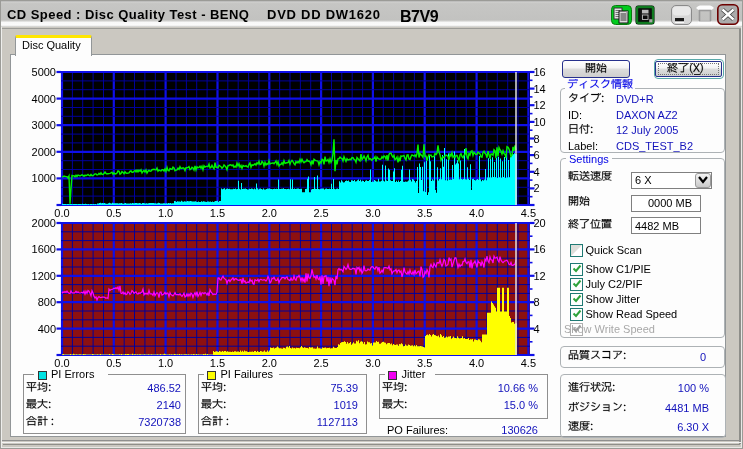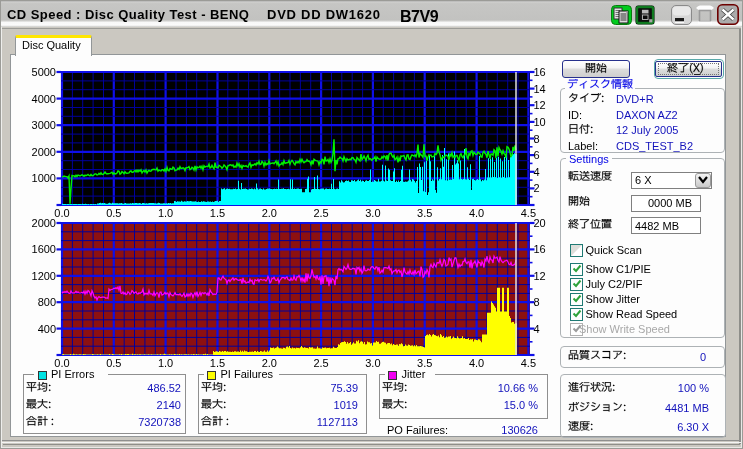--- a/index.html
+++ b/index.html
@@ -331,21 +331,21 @@
 <div class="abs" style="left:585.5px;top:292.5px;color:#000">Show Jitter</div>
 <div class="abs" style="left:570px;top:307.5px;width:13px;height:13px;border:1px solid #1f7a74;background:#fff"></div>
 <svg class="abs" style="left:571.5px;top:309.0px" width="10" height="10">
     <path d="M1.5 4.5 L4 7 L8.5 1.5" fill="none" stroke="#2fa33b" stroke-width="2"></path>
   </svg>
 <div class="abs" style="left:585.5px;top:307.5px;color:#000">Show Read Speed</div>
 <div class="abs" style="left:570px;top:322.5px;width:13px;height:13px;border:1px solid #b0b0b0;background:#fff"></div>
 <svg class="abs" style="left:571.5px;top:324.0px" width="10" height="10">
     <path d="M1.5 4.5 L4 7 L8.5 1.5" fill="none" stroke="#9a9a9a" stroke-width="2"></path>
   </svg>
-<div class="abs" style="left:579px;top:322.5px;color:#a8a8a8">Show Write Speed</div>
+<div class="abs" style="left:564px;top:322.5px;color:#a8a8a8">Show Write Speed</div>
 <div class="gb" style="left:560px;top:346px;width:165px;height:22px"></div>
 <div class="blueval" style="left:600px;top:350.5px;width:106px">0</div>
 <div class="gb" style="left:560px;top:374px;width:166px;height:64px"></div>
 <div class="blueval" style="left:620px;top:382px;width:89px">100 %</div>
 <div class="blueval" style="left:620px;top:401.5px;width:89px">4481 MB</div>
 <div class="blueval" style="left:620px;top:421px;width:89px">6.30 X</div>
 <div id="statusgroove"></div>
 <div class="abs" style="left:694px;top:74px;width:6px;height:1px;background:#222"></div>
 <svg class="abs" style="left:611px;top:4.5px" width="21" height="20">
 <rect x="0.5" y="0.5" width="20" height="19" rx="4" fill="#00cc1d" stroke="#0a7a10"></rect>

